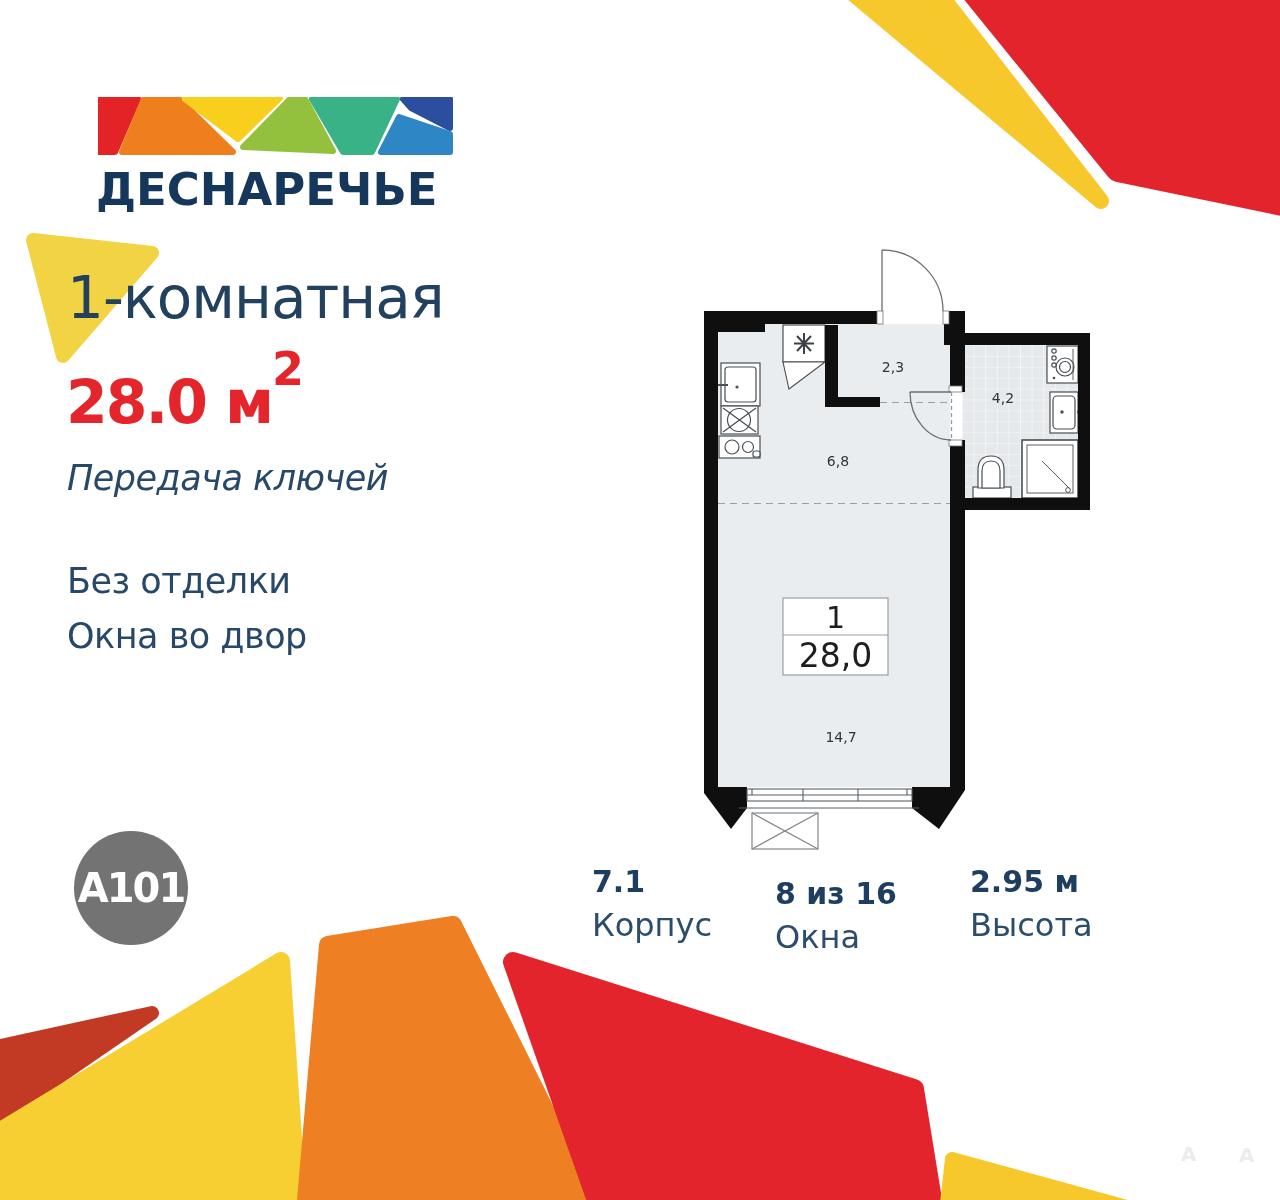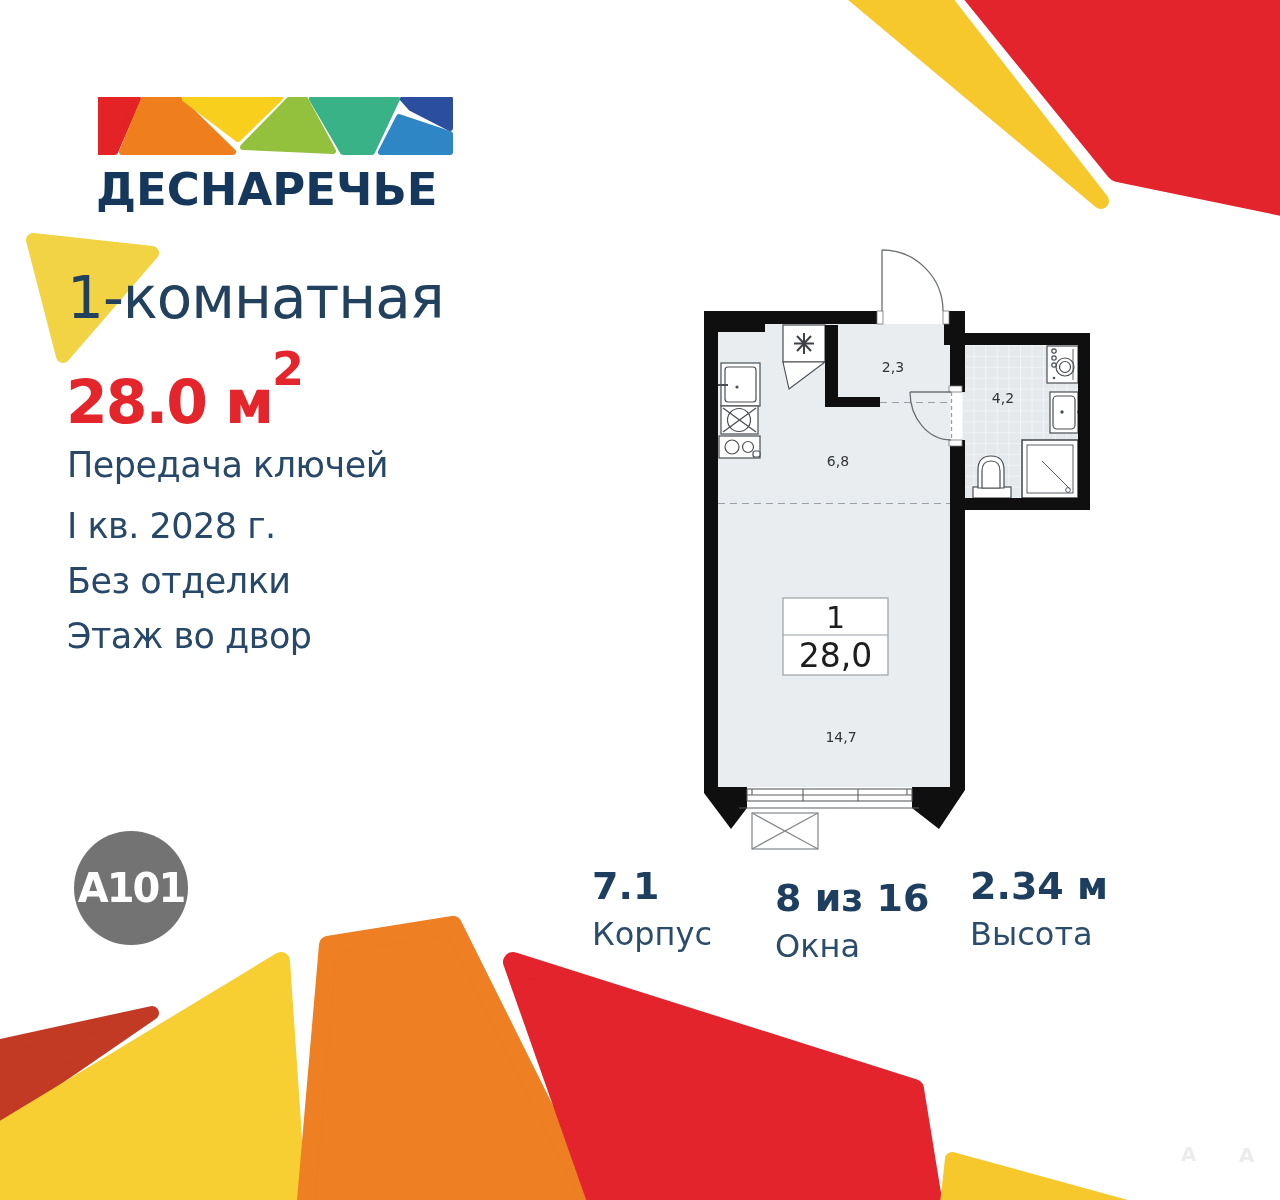--- a/index.html
+++ b/index.html
@@ -16,29 +16,29 @@
   .logo-name{
     left:96px;top:163px;width:360px;text-align:left;
     font-size:45px;font-weight:bold;color:#16375c;letter-spacing:0px;white-space:nowrap;
   }
   
   .room-title{left:67px;top:264px;font-size:58px;font-weight:500;color:#21415f;letter-spacing:-1px;white-space:nowrap;}
   .area-row{left:66px;top:346px;color:#e4252b;font-weight:bold;white-space:nowrap;line-height:1;}
   .area-main{font-size:60px;letter-spacing:-2px;}
   .area-sup{font-size:46px;vertical-align:38px;letter-spacing:0;}
   .info{color:#274868;font-size:35px;letter-spacing:-0.5px;white-space:nowrap;}
-  .info-1{left:67px;top:445px;}
+  .info-1{left:67px;top:458px;font-style:italic;}
   .info-2{left:67px;top:506px;}
   .info-3{left:67px;top:561px;}
   .info-4{left:67px;top:616px;}
   
   .plan{left:690px;top:240px;width:410px;height:620px;}
   
   .stat{white-space:nowrap;}
-  .stat-value{font-size:38px;font-weight:bold;color:#1d3e5e;}
+  .stat-value{font-size:30px;font-weight:bold;color:#1d3e5e;}
   .stat-label{font-size:32px;color:#2c4c6b;margin-top:7px;}
   .stat-1{left:592px;top:864px;}
   .stat-2{left:775px;top:864px;margin-top:12px;}
   .stat-3{left:970px;top:864px;}
   
   .a101{
     left:74px;top:831px;width:114px;height:114px;border-radius:50%;
     background:#737373;display:flex;align-items:center;justify-content:center;
   }
   .a101-text{color:#fff;font-size:40px;font-weight:bold;letter-spacing:-2px;}
@@ -72,23 +72,22 @@
       <polygon points="214,1 299,1 274,54 245,54" fill="#39b288" stroke="#39b288"></polygon>
       <polygon points="305,1 352,1 352,30 313,10" fill="#2b4f9e" stroke="#2b4f9e"></polygon>
       <polygon points="283,54 352,54 352,36 301,19" fill="#2e86c5" stroke="#2e86c5"></polygon>
     </g>
   </svg>
   <div class="abs logo-name">ДЕСНАРЕЧЬЕ</div>
 
   <div class="abs room-title">1-комнатная</div>
   <div class="abs area-row"><span class="area-main"><span>28.0</span>&nbsp;<span>м</span></span><span class="area-sup">2</span></div>
   <div class="abs info info-1">Передача ключей</div>
-  <div class="abs info info-2">I кв. 2028 г.</div>
   <div class="abs info info-3">Без отделки</div>
-  <div class="abs info info-4">Этаж во двор</div>
+  <div class="abs info info-4">Окна во двор</div>
 
   <svg class="abs plan" viewBox="690 240 410 620">
     <defs>
       <pattern id="tiles" x="962" y="345" width="11.6" height="10.9" patternUnits="userSpaceOnUse">
         <rect width="11.6" height="10.9" fill="#e5e9ec"></rect>
         <path d="M11.6 0 H0 V10.9" stroke="#fafbfc" stroke-width="1.2" fill="none"></path>
       </pattern>
     </defs>
 
     <rect x="718" y="324" width="232" height="463" fill="#e9edf0"></rect>
@@ -228,21 +227,21 @@
 
   <div class="abs stat stat-1">
     <div class="stat-value">7.1</div>
     <div class="stat-label">Корпус</div>
   </div>
   <div class="abs stat stat-2">
     <div class="stat-value">8 из 16</div>
     <div class="stat-label">Окна</div>
   </div>
   <div class="abs stat stat-3">
-    <div class="stat-value">2.34 м</div>
+    <div class="stat-value">2.95 м</div>
     <div class="stat-label">Высота</div>
   </div>
 
   <div class="abs a101">
     <span class="a101-text">A101</span>
   </div>
 
   <span class="abs wm wm-1">A</span>
   <span class="abs wm wm-2">A</span>
 

